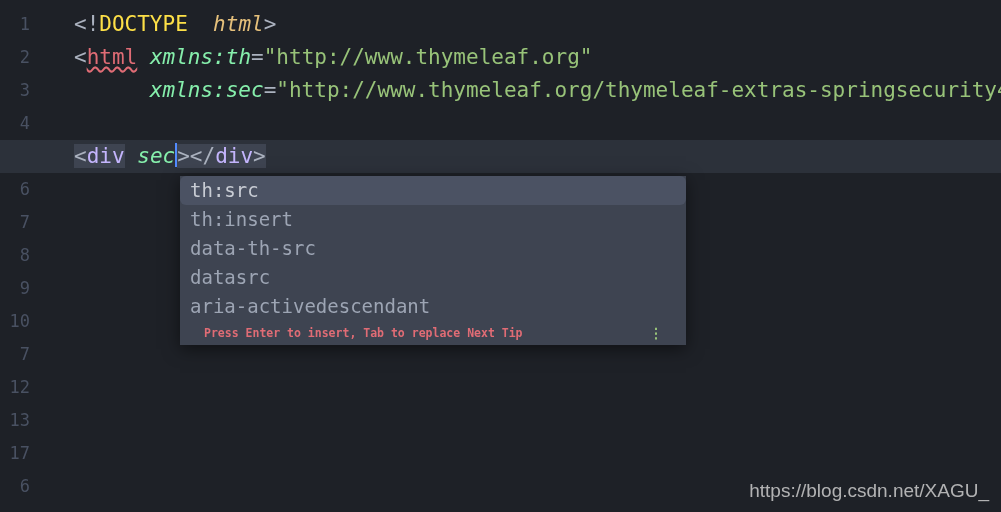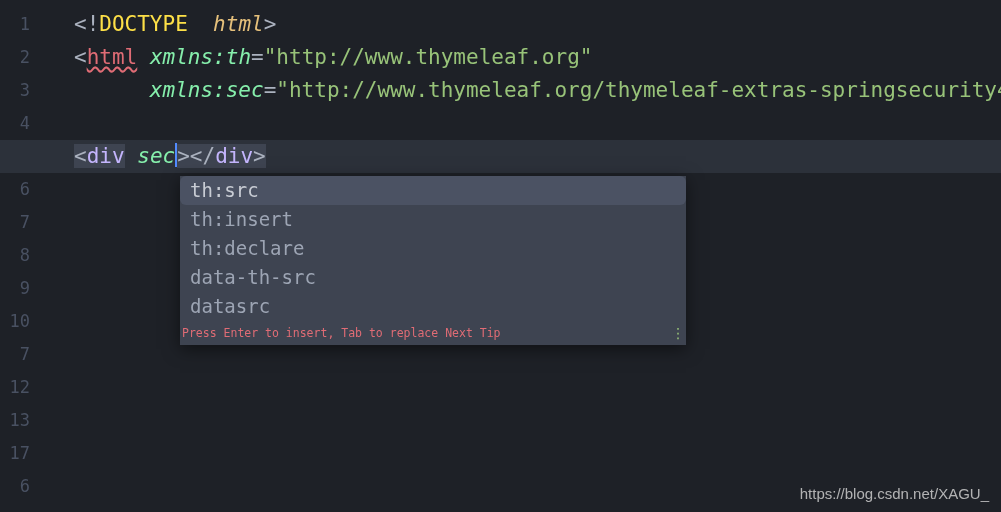--- a/index.html
+++ b/index.html
@@ -92,41 +92,42 @@
       cursor: pointer;
     }
     .popup-item.selected {
       background: #4b5263;
       color: #c8ccd4;
       border-radius: 6px;
     }
     .popup-footer {
       height: 24px;
       line-height: 24px;
-      padding: 0 2px;
+      padding: 0 24px;
       display: flex;
       justify-content: space-between;
       align-items: flex-start;
       background: #3e4451;
       font-size: 11.5px;
+      font-weight: bold;
     }
     .popup-hint {
       color: #e06c75;
     }
     .popup-more {
       color: #98c379;
       font-size: 14px;
       letter-spacing: -1px;
     }
     .watermark {
       position: absolute;
       bottom: 10px;
       right: 12px;
       color: #cccccc;
-      font-size: 15px;
+      font-size: 19px;
       font-family: Arial, sans-serif;
       opacity: 0.85;
     }
   </style>
 </head>
 <body>
 
 <div class="editor">
   <div class="gutter">
     <div class="ln">1</div>
@@ -159,23 +160,23 @@
     <div class="line"></div>
     <div class="line"></div>
     <div class="line"></div>
     <div class="line"></div>
     <div class="line"></div>
 
     <div class="popup">
       <div id="popup-items">
           <div class="popup-item selected">th:src</div>
           <div class="popup-item">th:insert</div>
-          <div class="popup-item">th:declare</div>
           <div class="popup-item">data-th-src</div>
           <div class="popup-item">datasrc</div>
+          <div class="popup-item">aria-activedescendant</div>
         </div>
       <div class="popup-footer">
         <div>
           <span class="popup-hint">Press Enter to insert, Tab to replace</span><span>  </span><span class="popup-hint">Next Tip</span>
         </div>
         <span class="popup-more">⋮</span>
       </div>
     </div>
   </div>
 </div>

